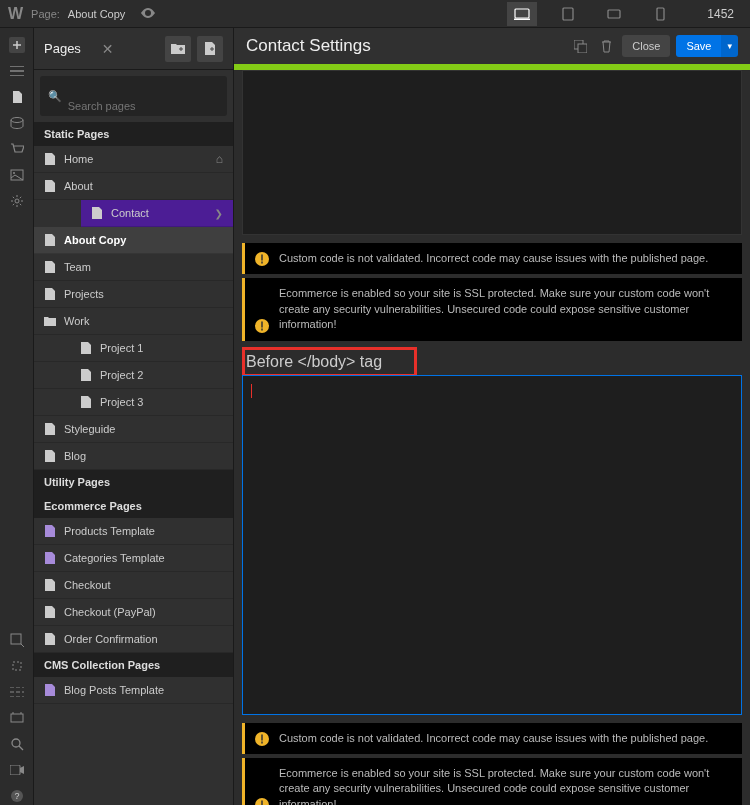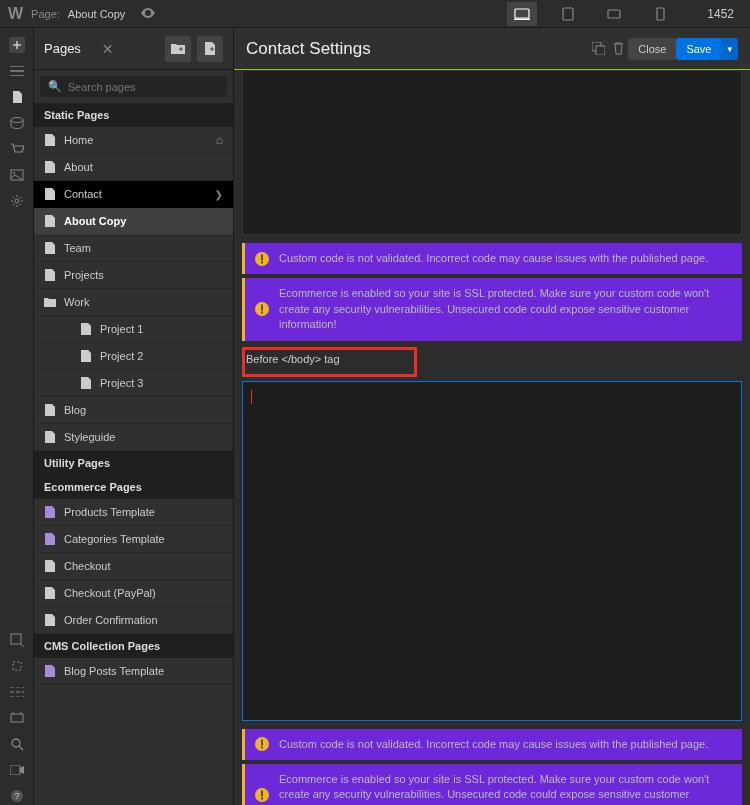--- a/index.html
+++ b/index.html
@@ -24,56 +24,56 @@
 .lb-icon.active { color: #fff; }
 
 .sidebar { width: 200px; background: #303030; display: flex; flex-direction: column; border-right: 1px solid #1a1a1a; }
 .sidebar-header { height: 42px; display: flex; align-items: center; padding: 0 10px; border-bottom: 1px solid #1a1a1a; }
 .sidebar-title { font-size: 13px; color: #eee; flex: 1; }
 .sidebar-close { color: #888; margin-left: 6px; font-size: 14px; }
 .sidebar-header-btns { display: flex; gap: 6px; }
 .hdr-btn { width: 26px; height: 26px; background: #444; display: flex; align-items: center; justify-content: center; color: #ccc; border-radius: 2px; cursor: pointer; }
 
 .search-box { margin: 6px; background: #242424; border-radius: 3px; display: flex; align-items: center; padding: 4px 8px; }
-.search-box input { background: transparent; border: none; outline: none; color: #888; font-size: 11px; width: 100%; }
+.search-box input { background: transparent; border: none; outline: none; color: #888; font-size: 11px; width: 100%; margin-top: 20px; }
 .search-box .sicon { color: #888; margin-right: 6px; font-size: 11px; }
 
 .section-header { background: #1f1f1f; padding: 6px 10px; font-size: 11px; font-weight: bold; color: #ddd; }
 .page-list { display: flex; flex-direction: column; }
 .page-item { display: flex; align-items: center; padding: 6px 10px; font-size: 11px; color: #ccc; cursor: pointer; gap: 8px; border-bottom: 1px solid rgba(0,0,0,0.15); }
 .page-item.selected { background: #3f3f3f; font-weight: bold; color: #fff; }
-.page-item.current { background: #000000; }
+.page-item.current { background: #4c1d95; margin-left: 47px; }
 .page-item .picon { width: 12px; height: 14px; display: inline-flex; align-items: center; justify-content: center; }
 .page-item .plabel { flex: 1; }
 .page-item .home-icon { color: #888; font-size: 12px; }
 .page-item .chev { color: #888; font-size: 10px; }
 .page-item.indent2 { padding-left: 46px; }
 svg.doc { width: 10px; height: 12px; }
 svg.doc path { fill: #ccc; }
 svg.doc.purple path { fill: #a78bda; }
 svg.folder { width: 12px; height: 10px; }
 
 .content { flex: 1; background: #2c2c2c; display: flex; flex-direction: column; overflow: hidden; }
-.content-header { height: 42px; display: flex; align-items: center; padding: 0 12px; border-bottom: 1px solid #84cc16; background: #303030; }
+.content-header { height: 42px; display: flex; align-items: center; padding: 0 12px; border-bottom: 6px solid #84cc16; background: #303030; }
 .content-title { font-size: 17px; color: #eee; flex: 1; }
-.content-actions { display: flex; align-items: center; }
+.content-actions { display: flex; align-items: center; gap: 6px; }
 .ca-icon { color: #888; width: 20px; height: 20px; display: flex; align-items: center; justify-content: center; cursor: pointer; }
 .btn-close { background: #444; color: #ccc; padding: 5px 10px; border-radius: 3px; font-size: 11px; cursor: pointer; }
 .btn-save-group { display: flex; border-radius: 9px; }
 .btn-save { background: #0073e6; color: #fff; padding: 5px 10px; font-size: 11px; border-radius: 3px 0 0 3px; cursor: pointer; }
 .btn-save-drop { background: #0066cc; color: #fff; padding: 5px 6px; font-size: 9px; border-radius: 0 3px 3px 0; cursor: pointer; display: flex; align-items: center; }
 
 .content-body { flex: 1; overflow-y: auto; padding: 0; }
 .code-area { margin: 0 8px 8px 8px; background: #1e1e1e; border: 1px solid #333; height: 165px; }
-.warn-box { margin: 4px 8px; background: #6d28d9; border-left: 3px solid #f0b429; display: flex; align-items: center; padding: 8px 10px; gap: 10px; }
+.warn-box { margin: 4px 8px; background: #000000; border-left: 3px solid #f0b429; display: flex; align-items: flex-end; padding: 8px 10px; gap: 10px; }
 .warn-icon { width: 14px; height: 14px; flex-shrink: 0; }
 .warn-icon svg { width: 14px; height: 14px; }
 .warn-text { font-size: 11px; color: #bbb; line-height: 1.4; }
 
-.section-label { margin: 12px 12px 16px 12px; font-size: 11px; color: #ccc; position: relative; }
+.section-label { margin: 12px 12px 4px 12px; font-size: 16px; color: #ccc; position: relative; }
 .highlight-box { position: absolute; border: 3px solid #e8302a; left: -4px; top: -6px; width: 175px; height: 30px; pointer-events: none; }
 .code-area.big { height: 340px; border: 1px solid #0073e6; background: #1e1e1e; margin: 0 8px 8px 8px; position: relative; }
 .cursor-blink { position: absolute; top: 8px; left: 8px; width: 1px; height: 14px; background: #e8302a; }
 
 ::-webkit-scrollbar { width: 10px; }
 ::-webkit-scrollbar-track { background: #2c2c2c; }
 ::-webkit-scrollbar-thumb { background: #555; border-radius: 5px; }
 </style>
 </head>
 <body>
@@ -309,29 +309,29 @@
                 </svg>
               </span>
               <span class="plabel">Project 3</span>
             </div>
             <div class="page-item">
               <span class="picon">
                 <svg class="doc" viewBox="0 0 10 12">
                   <path d="M0 0h7l3 3v9H0z"></path>
                 </svg>
               </span>
+              <span class="plabel">Styleguide</span>
+            </div>
+            <div class="page-item">
+              <span class="picon">
+                <svg class="doc" viewBox="0 0 10 12">
+                  <path d="M0 0h7l3 3v9H0z"></path>
+                </svg>
+              </span>
               <span class="plabel">Blog</span>
-            </div>
-            <div class="page-item">
-              <span class="picon">
-                <svg class="doc" viewBox="0 0 10 12">
-                  <path d="M0 0h7l3 3v9H0z"></path>
-                </svg>
-              </span>
-              <span class="plabel">Styleguide</span>
             </div>
           </div>
           <div class="section-header">Utility Pages</div>
           <div class="section-header">Ecommerce Pages</div>
           <div class="page-list">
             <div class="page-item">
               <span class="picon">
                 <svg class="doc purple" viewBox="0 0 10 12">
                   <path d="M0 0h7l3 3v9H0z"></path>
                 </svg>

